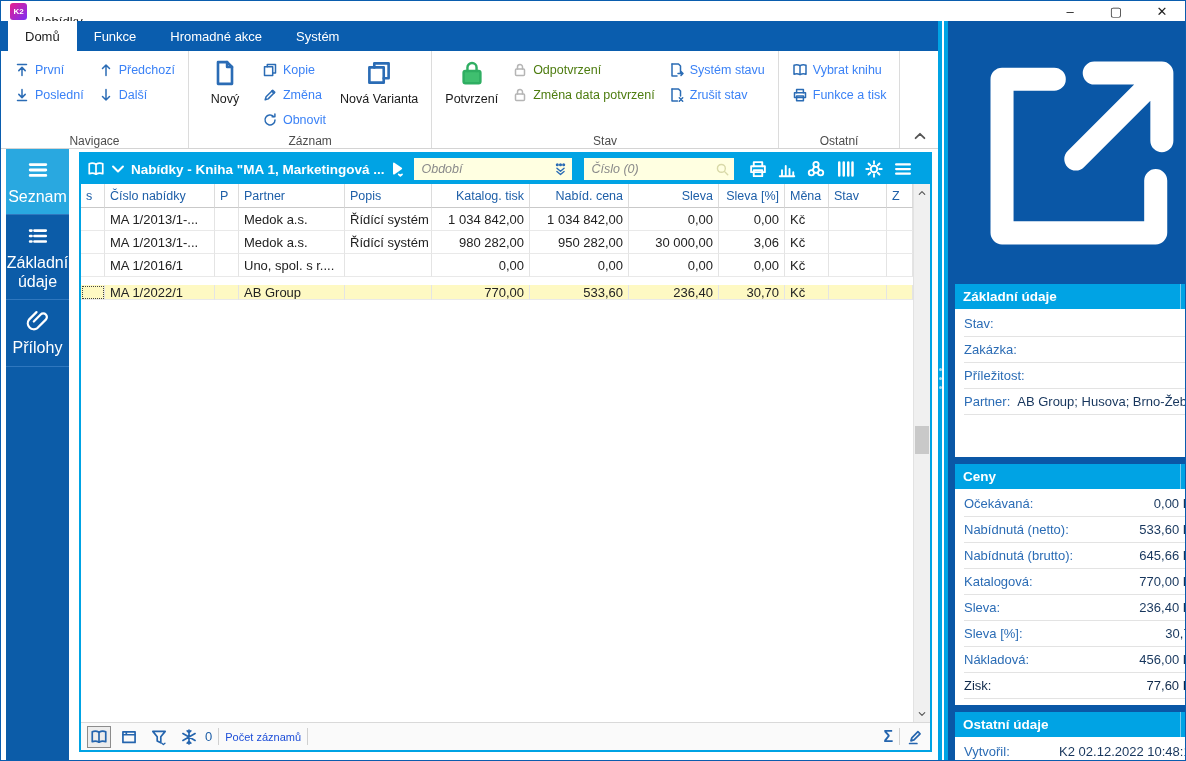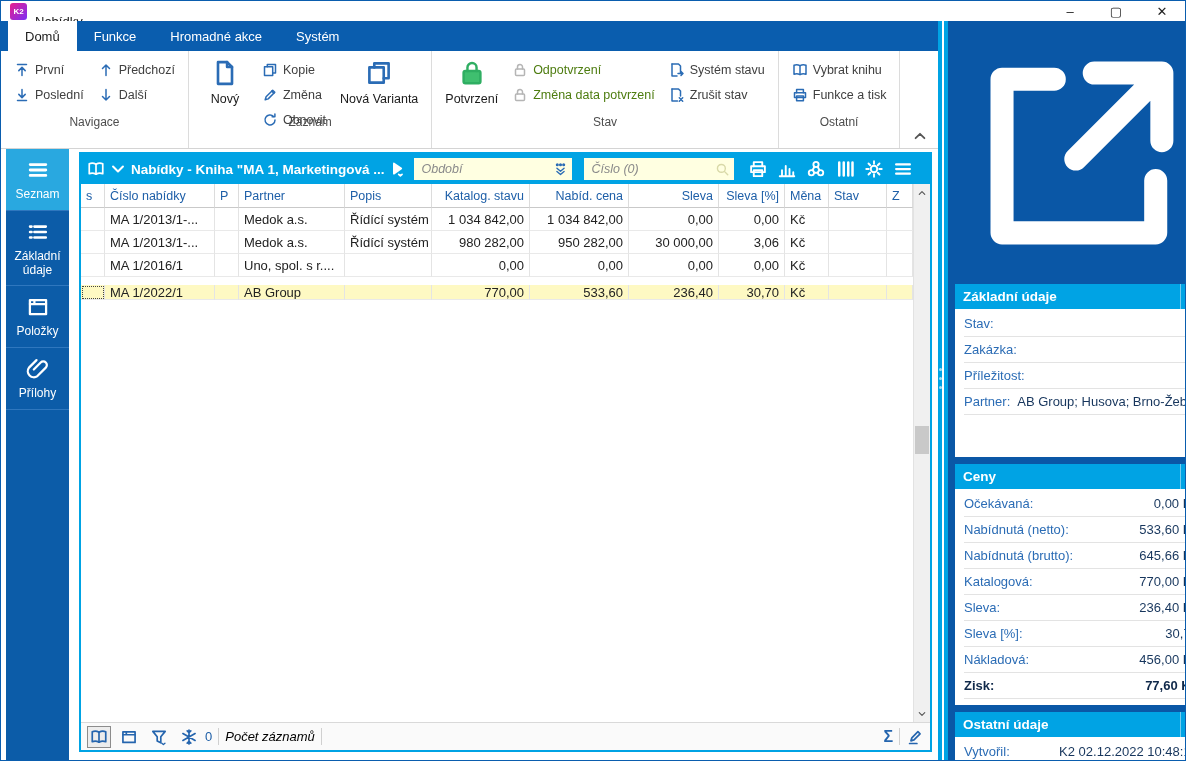--- a/index.html
+++ b/index.html
@@ -20,44 +20,44 @@
   .leftcol { width:937px; display:flex; flex-direction:column; min-height:0; }
 
   
   .tabstrip { height:30px; background:#0a5dae; display:flex; align-items:stretch; padding-left:7px; flex:0 0 auto; }
   .tab { padding:0 17px; display:flex; align-items:center; font-size:13px; color:#fff; cursor:default; }
   .tab.active { background:#fff; color:#1a1a1a; }
 
   
   .ribbon { height:98px; background:#fff; border-bottom:1px solid #d4d4d4; display:flex; position:relative; flex:0 0 auto; }
   .rgroup { position:relative; border-right:1px solid #dcdcdc; padding:5px 8px 18px 8px; display:flex; align-items:flex-start; gap:4px; }
-  .rgroup-label { position:absolute; bottom:19px; left:0; right:0; text-align:center; font-size:12px; color:#4d4d4d; }
+  .rgroup-label { position:absolute; bottom:0; left:0; right:0; text-align:center; font-size:12px; color:#4d4d4d; }
   .rstack { display:flex; flex-direction:column; justify-content:flex-start; gap:1px; padding-top:2px; }
-  .rsm { display:flex; align-items:center; gap:5px; height:24px; padding:0 5px; font-size:12.5px; color:#404040; cursor:default; white-space:nowrap; border-radius:2px; }
+  .rsm { display:flex; align-items:center; gap:5px; height:24px; padding:0 5px; font-size:12.5px; color:#3b82f6; cursor:default; white-space:nowrap; border-radius:2px; }
   .rsm.disabled { color:#4d7c0f; }
   .rsm.disabled .ic { color:#b5b5b5 !important; }
   .rlg { display:flex; flex-direction:column; align-items:center; justify-content:flex-start; min-width:56px; padding:3px 5px; font-size:12.5px; color:#1a1a1a; cursor:default; text-align:center; line-height:1.15; border-radius:2px; }
   .rlg .ic-lg { margin-bottom:5px; }
   .nav2col { display:flex; gap:4px; }
   .ribbon-collapse { position:absolute; right:10px; bottom:4px; color:#555; cursor:default; }
 
   .ic { width:16px; height:16px; color:#2b6cb5; flex:0 0 auto; }
   .ic svg { width:100%; height:100%; display:block; }
   .ic-lg { width:28px; height:28px; color:#2b6cb5; }
   .ic-lg svg { width:100%; height:100%; display:block; }
   .ic-green { color:#2fae62; }
   .ic-white { color:#fff; }
 
   
   .content { flex:1; display:flex; min-height:0; background:#fff; padding-left:5px; }
 
   
   .sidebar { width:63px; background:#0c5ca8; display:flex; flex-direction:column; flex:0 0 auto; }
   .sbitem { display:flex; flex-direction:column; align-items:center; justify-content:center; gap:6px; padding:9px 2px 8px;
-    color:#fff; font-size:12px; text-align:center; line-height:1.15; border-bottom:1px solid #2f77be; cursor:default; }
+    color:#fff; font-size:16px; text-align:center; line-height:1.15; border-bottom:1px solid #2f77be; cursor:default; }
   .sbitem.active { background:#29a8e0; }
   .sbitem .ic { width:24px; height:24px; color:#fff; }
   .sbfill { flex:1; }
 
   
   .tablewrap { flex:1; margin:3px 7px 8px 10px; border:2px solid #00a3e4; display:flex; flex-direction:column; min-height:0; background:#fff; }
   .bookbar { height:30px; background:#00a3e4; display:flex; align-items:center; color:#fff; padding:0 4px 0 6px; gap:4px; flex:0 0 auto; }
   .bookbar .ic { color:#fff; width:18px; height:18px; }
   .booktitle { font-size:13.5px; font-weight:bold; white-space:nowrap; overflow:hidden; max-width:285px; }
   .flt { height:22px; background:#ffffe1; display:flex; align-items:center; padding:0 4px 0 7px; color:#222; }
@@ -90,21 +90,21 @@
   .varrow.down { position:absolute; bottom:0; left:0; right:0; }
   .vthumb { position:absolute; left:1px; right:1px; top:45%; height:28px; background:#c9c9c9; }
 
   
   .statusbar { height:28px; background:#fafafa; border-top:1px solid #d9d9d9; display:flex; align-items:center; padding:0 6px; gap:6px; flex:0 0 auto; }
   .statusbar .ic { width:18px; height:18px; color:#2565ae; }
   .sbtn { display:flex; align-items:center; justify-content:center; width:24px; height:22px; border:1px solid transparent; }
   .sbtn.pressed { border:1px solid #8c8c8c; background:#ededed; }
   .scount { font-size:13px; color:#1e5fa8; margin-left:-2px; }
   .sdiv { width:1px; height:17px; background:#d0d0d0; }
-  .slabel { font-size:13px; color:#000000;font-style:italic; }
+  .slabel { font-size:11px; color:#1d4ed8; }
   .sright { margin-left:auto; display:flex; align-items:center; gap:6px; }
   .sigma { font-size:16px; color:#2565ae; font-weight:bold; line-height:1; }
 
   
   .splitter { width:10px; background:linear-gradient(90deg,#00a3e4 0 4px,#ffffff 4px 6px,#00a3e4 6px 10px); position:relative; flex:0 0 auto; cursor:col-resize; }
   .splitdots { position:absolute; top:47%; left:0; width:4px; display:flex; flex-direction:column; gap:6px; align-items:center; }
   .splitdots i { width:3px; height:3px; border-radius:50%; background:#9fe0f7; }
 
   
   .detail { flex:1; background:#0a57a6; display:flex; flex-direction:column; padding:5px 7px 7px 7px; min-height:0; }
@@ -113,21 +113,21 @@
   .dopen .ic { width:17px; height:17px; color:#fff; }
   .card { background:#fff; margin-bottom:7px; flex:0 0 auto; }
   .card-h { height:25px; background:#00a3e4; display:flex; align-items:stretch; }
   .card-h .ttl { flex:1; display:flex; align-items:center; padding-left:8px; color:#fff; font-size:13.5px; font-weight:bold; }
   .card-h .chev { width:27px; display:flex; align-items:center; justify-content:center; border-left:1px solid rgba(255,255,255,.45); color:#fff; }
   .card-b { padding:2px 9px 6px 9px; }
   .dfield { display:flex; align-items:center; height:26px; border-bottom:1px solid #e3e3e3; font-size:13px; }
   .dfield .lbl { color:#2b6cb5; white-space:nowrap; }
   .dfield .val { margin-left:auto; color:#17365d; text-align:right; white-space:nowrap; overflow:hidden; }
   .dfield .val.inline { margin-left:7px; text-align:left; flex:1; }
-  .dfield.bold .lbl, .dfield.bold .val { font-weight:bold; color:#10294a; }
+  .dfield.bold .lbl, .dfield.bold .val { font-weight:normal; color:#10294a; }
   .card-b.tall { min-height:148px; }
   .dspacer { flex:1; }
 </style>
 </head>
 <body>
 
 <div class="window">
 
   <div class="titlebar">
     <div class="k2logo">K2</div>
@@ -341,29 +341,20 @@
                 <svg viewBox="0 0 16 16" fill="none" stroke="currentColor" stroke-width="1.5" stroke-linecap="round" stroke-linejoin="round">
                   <path d="M5.6 4.4h7.6M5.6 8h7.6M5.6 11.6h7.6" stroke-width="1.7"></path>
                   <path d="M2.7 4.4h1M2.7 8h1M2.7 11.6h1" stroke-width="1.7"></path>
                 </svg>
               </span>
               <span>Základní údaje</span>
             </div>
             <div class="sbitem">
               <span class="ic">
                 <svg viewBox="0 0 16 16" fill="none" stroke="currentColor" stroke-width="1.5" stroke-linecap="round" stroke-linejoin="round">
-                  <rect x="2.6" y="3.4" width="10.8" height="9.4"></rect>
-                  <path d="M2.6 6h10.8M5.6 3.4V6"></path>
-                </svg>
-              </span>
-              <span>Položky</span>
-            </div>
-            <div class="sbitem">
-              <span class="ic">
-                <svg viewBox="0 0 16 16" fill="none" stroke="currentColor" stroke-width="1.5" stroke-linecap="round" stroke-linejoin="round">
                   <path d="M5.2 8.3l4.6-4.6a2.4 2.4 0 0 1 3.4 3.4l-5.6 5.6a4 4 0 0 1-5.6-5.6l5-5"></path>
                 </svg>
               </span>
               <span>Přílohy</span>
             </div>
             <div class="sbfill"></div>
           </div>
 
         <div class="tablewrap">
 
@@ -448,21 +439,21 @@
           </div>
 
           <div class="gridarea">
             <div class="gridcols">
               <div class="grow ghead" id="ghead">
                   <div class="gcell">s</div>
                   <div class="gcell">Číslo nabídky</div>
                   <div class="gcell">P</div>
                   <div class="gcell">Partner</div>
                   <div class="gcell">Popis</div>
-                  <div class="gcell num">Katalog. stavu</div>
+                  <div class="gcell num">Katalog. tisk</div>
                   <div class="gcell num">Nabíd. cena</div>
                   <div class="gcell num">Sleva</div>
                   <div class="gcell num">Sleva [%]</div>
                   <div class="gcell">Měna</div>
                   <div class="gcell">Stav</div>
                   <div class="gcell">Z</div>
                 </div>
               <div id="gbody">
                   <div class="grow gdata">
                     <div class="gcell"></div>

